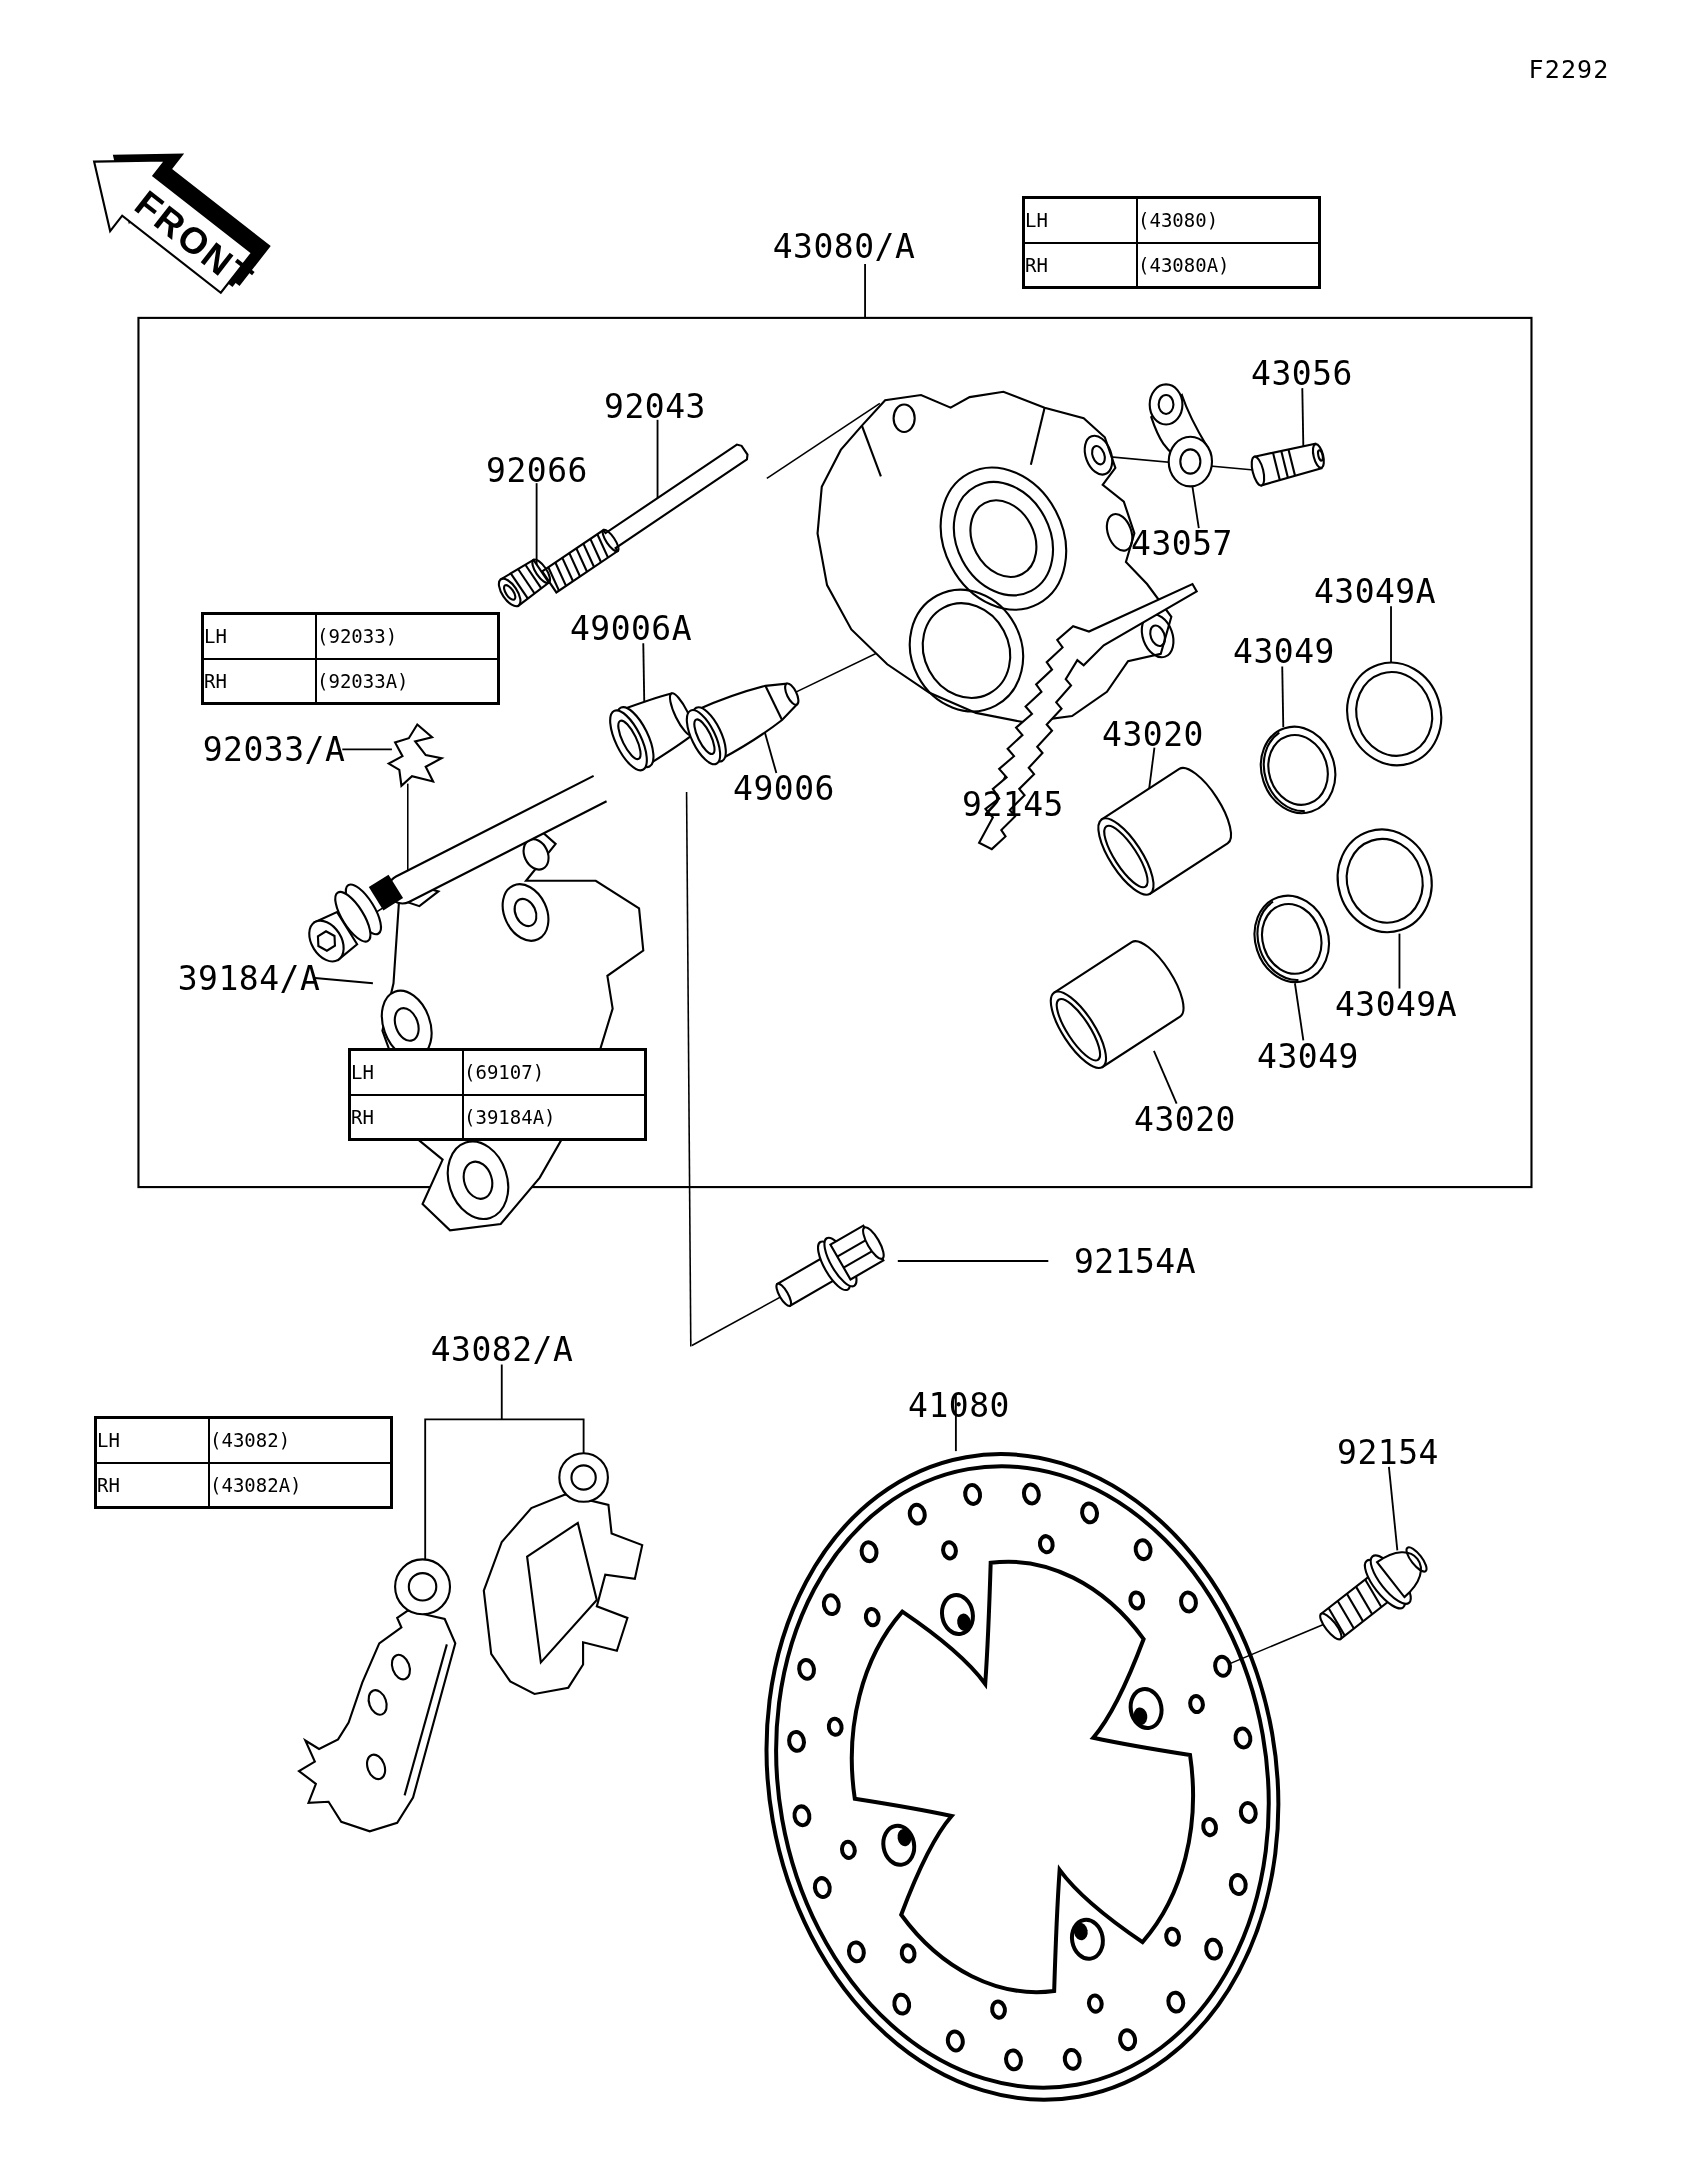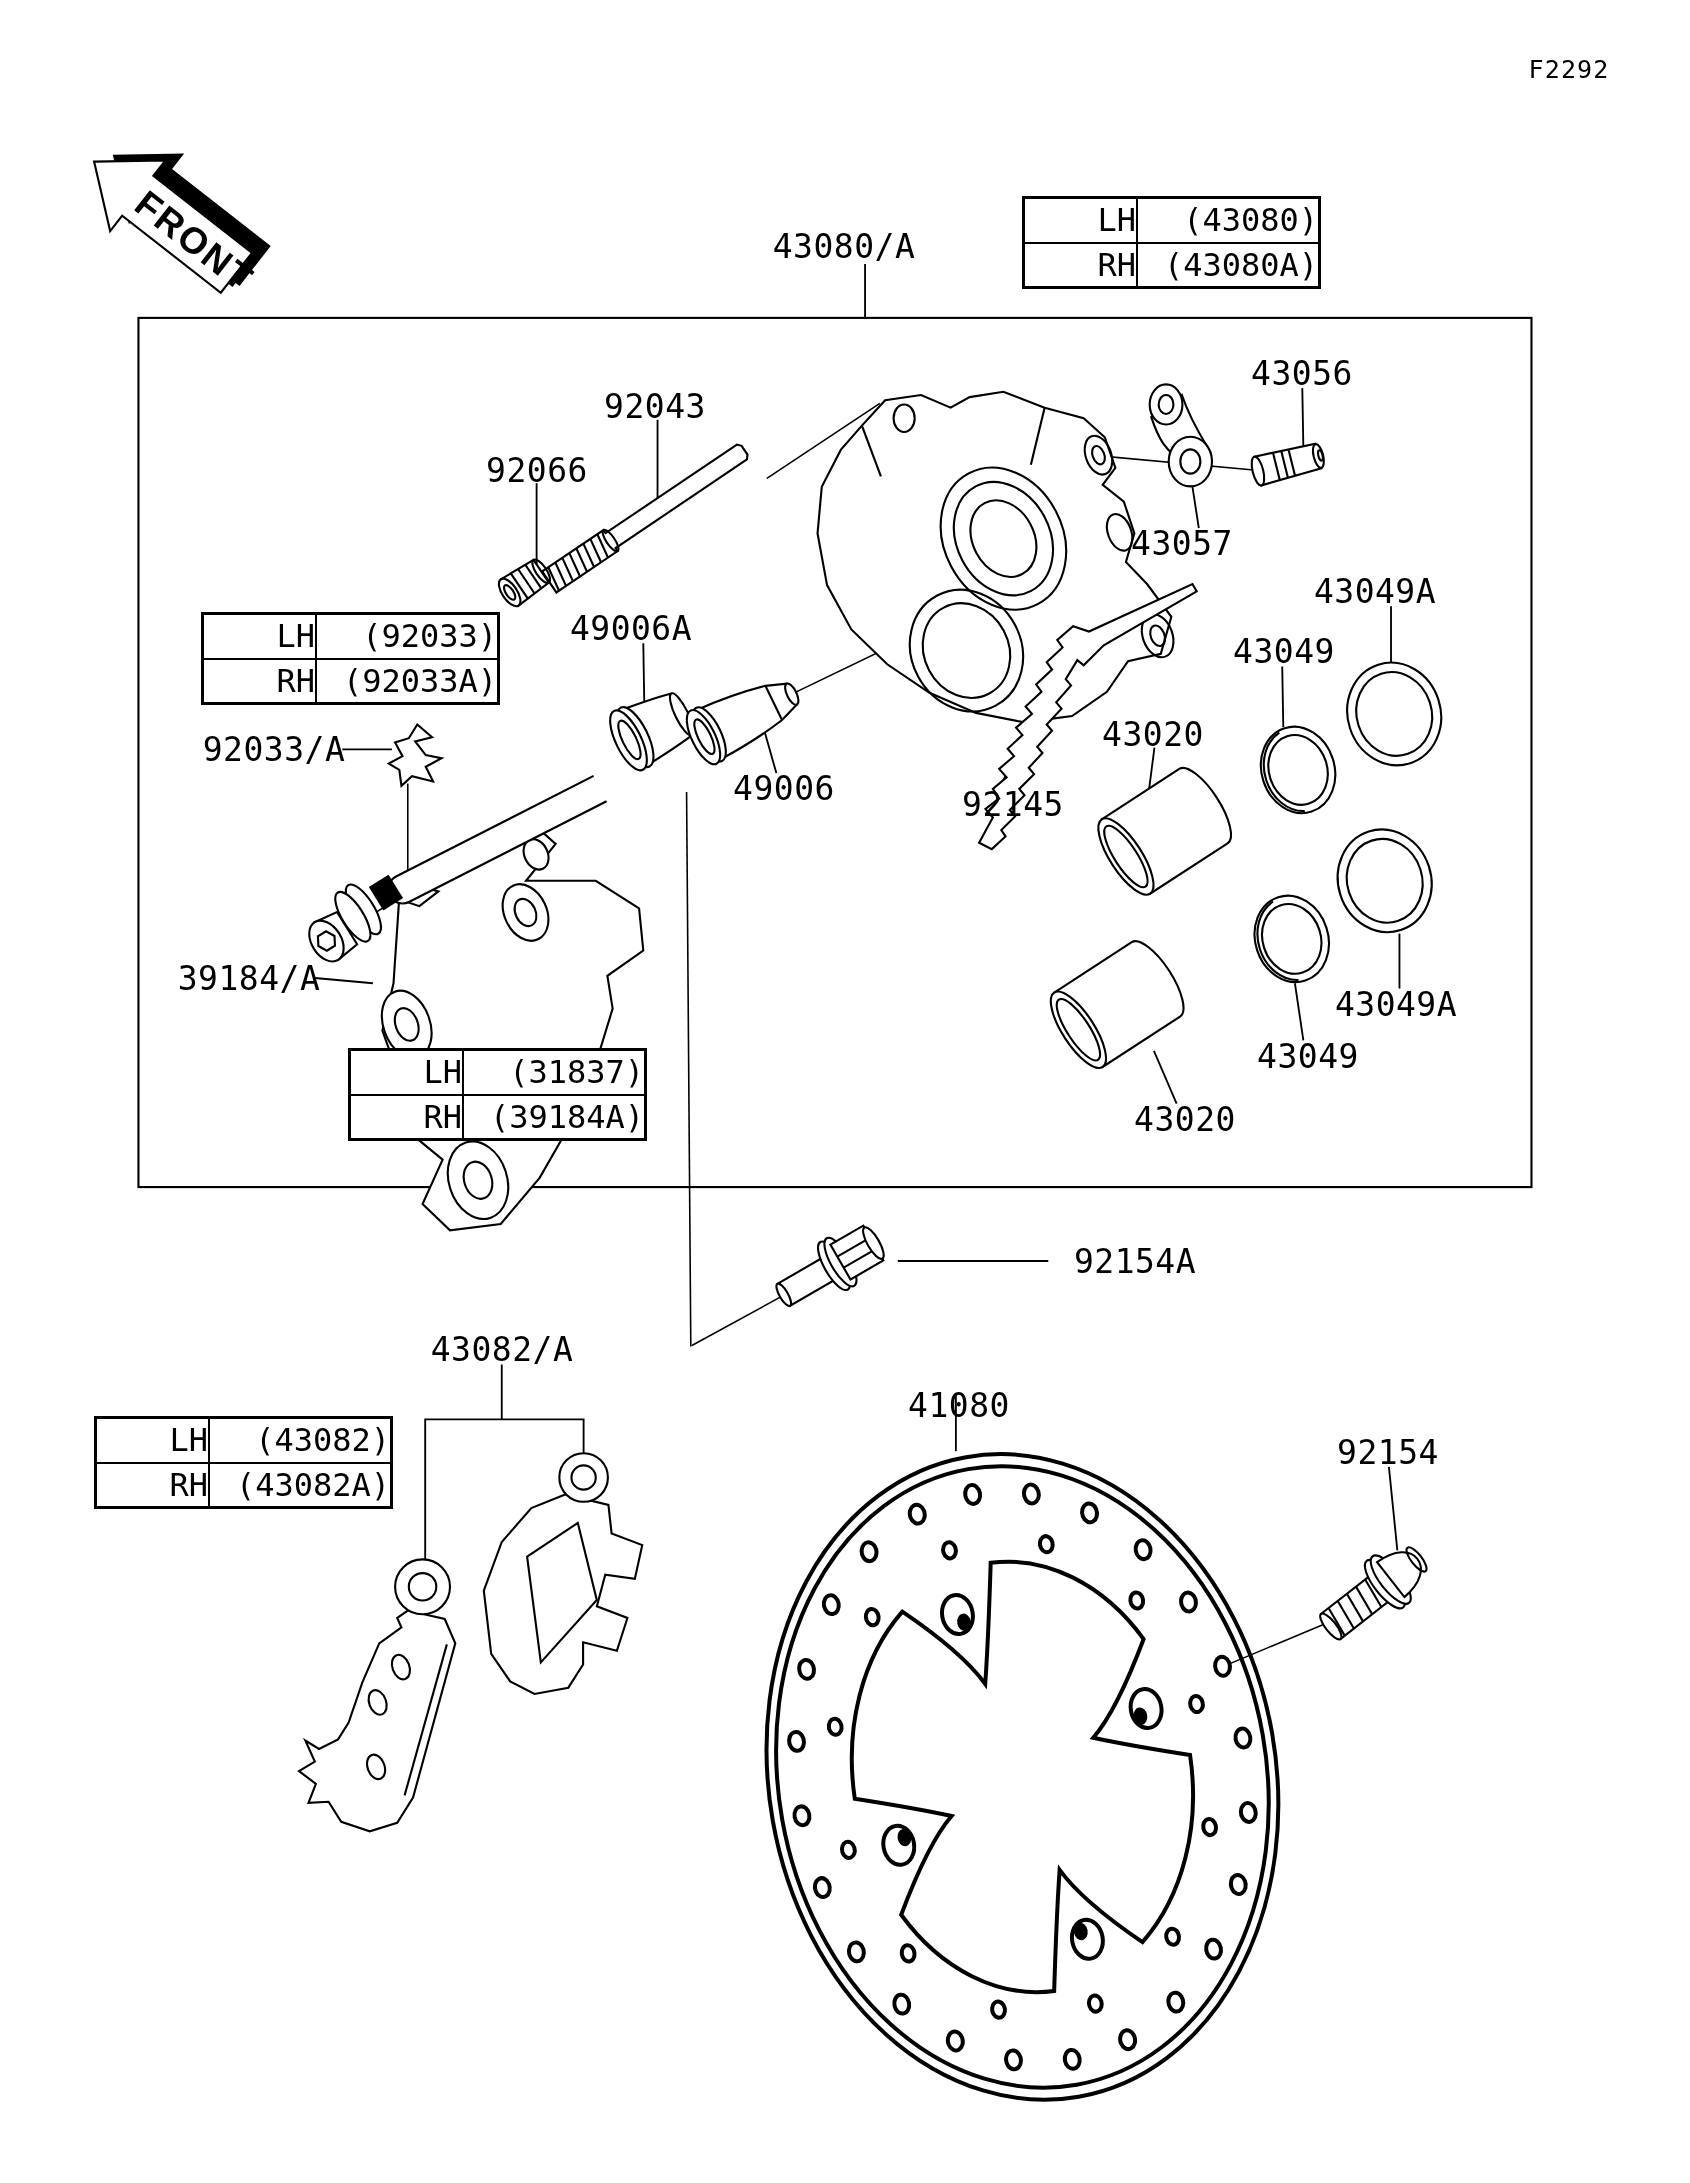--- a/index.html
+++ b/index.html
@@ -2,22 +2,22 @@
 <html style="font-size:8.5px"><head>
 <meta charset="utf-8">
 <style>
   html,body{margin:0;padding:0;background:#fff;}
   .page{position:relative;width:1690px;height:2183px;background:#fff;overflow:hidden;
         font-family:"DejaVu Sans Mono",monospace;color:#000;}
   .plabel{position:absolute;transform:translate(-50%,-50%);font-size:33px;line-height:1;
           white-space:nowrap;letter-spacing:0.5px;}
   .figcode{position:absolute;transform:translate(-50%,-50%);font-size:25px;letter-spacing:1.1px;}
   .vt{position:absolute;border-collapse:collapse;table-layout:fixed;background:#fff;}
-  .vt td{border:2.1px solid #000;text-align:right;vertical-align:middle;
-         font-size:32px;padding:0;}
+  .vt td{border:2.1px solid #000;text-align:left;vertical-align:middle;
+         font-size:19px;padding:0;}
   .vt{border:3.2px solid #000;}
   .vt td.side{width:111px;}
   .vt td.pn{width:180px;margin-top:16px;}
   .vt tr{height:45px;}
   svg{position:absolute;left:0;top:0;}
   .ln{stroke:#000;stroke-width:3.5;fill:none;}
   .pt{stroke:#000;stroke-width:4;fill:#fff;}
   .nf{stroke:#000;stroke-width:4;fill:none;}
   .blk{fill:#000;stroke:none;}
 </style>
@@ -367,21 +367,21 @@
           <td class="side">RH</td>
       <td class="pn">(92033A)</td>
         </tr>
 </tbody>
     </table>
 
 <table class="vt" style="left:348px;top:1048px;">
   <tbody>
         <tr>
           <td class="side">LH</td>
-      <td class="pn">(31837)</td>
+      <td class="pn">(69107)</td>
         </tr>
   <tr>
           <td class="side">RH</td>
       <td class="pn">(39184A)</td>
         </tr>
 </tbody>
     </table>
 
 <table class="vt" style="left:94px;top:1416px;">
   <tbody>

